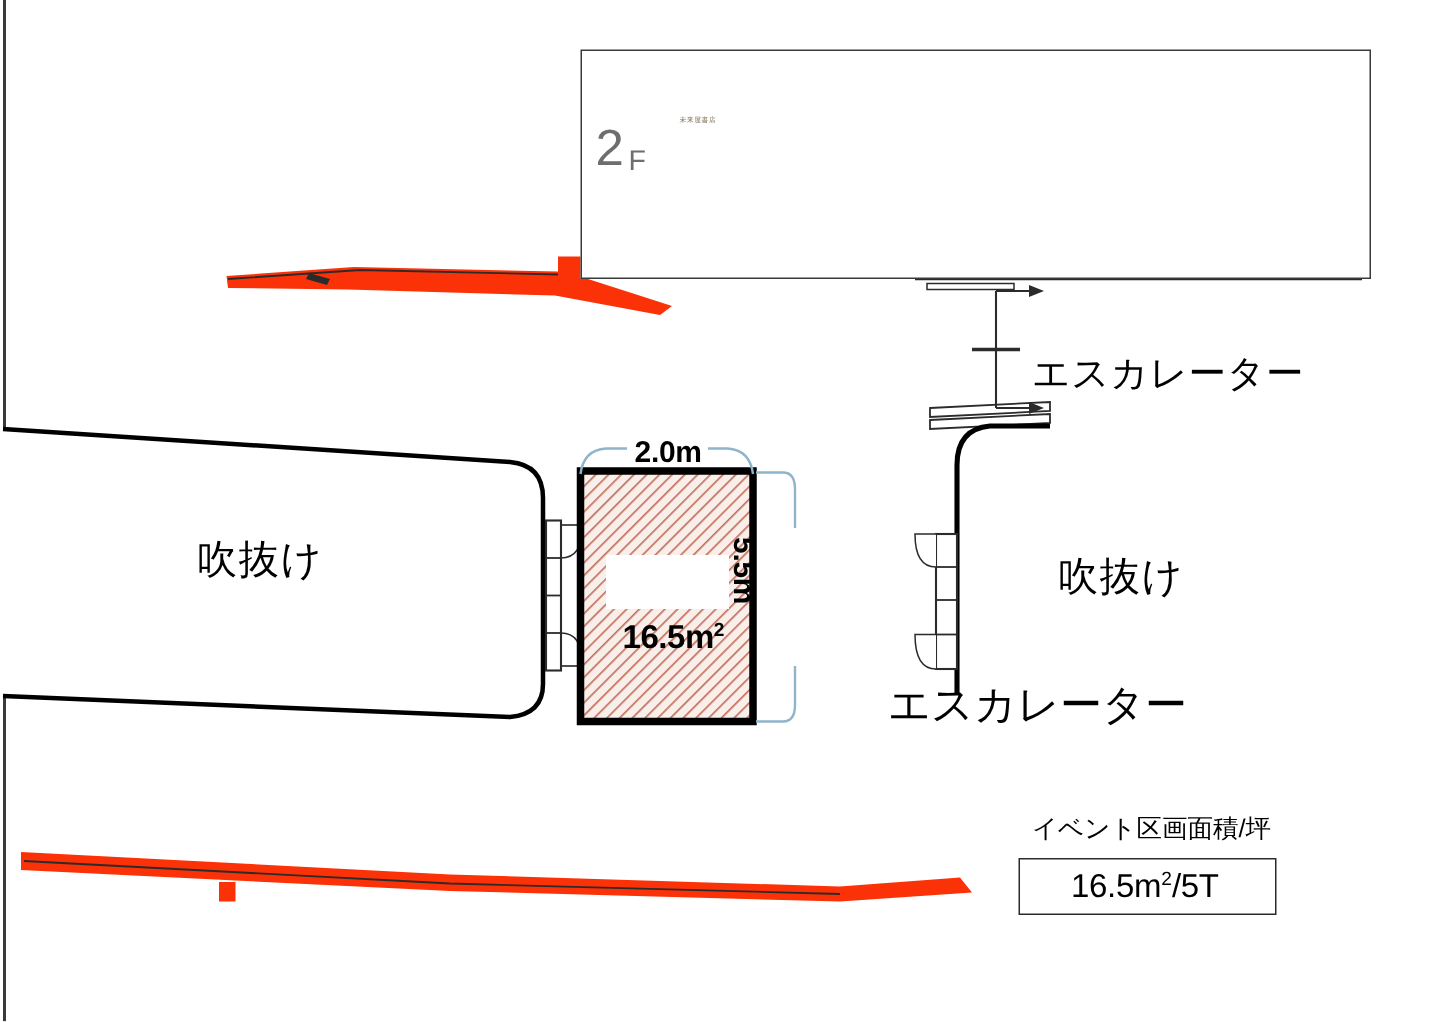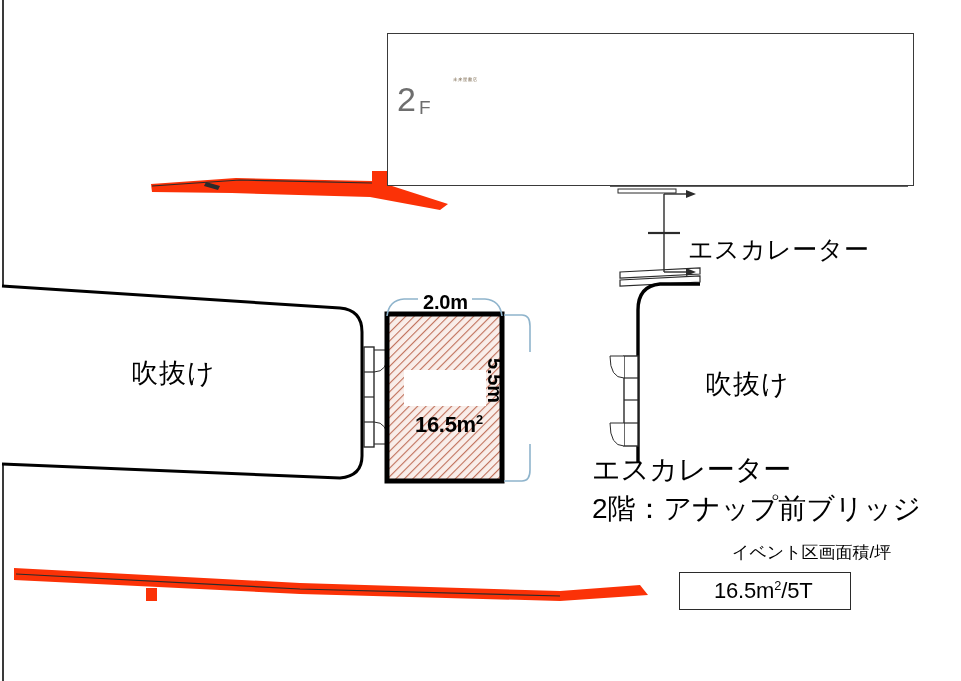--- a/index.html
+++ b/index.html
@@ -83,21 +83,21 @@
     font-size: 28px;
     letter-spacing: 0px;
   }
   #mall-location {
     left: 592px;
     top: 495px;
     font-size: 28px;
     letter-spacing: 0px;
   }
   #area-caption {
-    left: 732px;
+    left: 688px;
     top: 544px;
     font-size: 17px;
     letter-spacing: 0px;
   }
   #area-value-box {
     position: absolute;
     left: 679px;
     top: 572px;
     width: 172px;
     height: 38px;
@@ -306,19 +306,18 @@
   <div class="txt" id="atrium-left-label">吹抜け</div>
   <div class="txt" id="atrium-right-label">吹抜け</div>
   <div class="txt" id="escalator-label">エスカレーター</div>
 
   <div class="txt" id="dim-width-label">2.0m</div>
   <div class="txt" id="dim-height-label">5.5m</div>
 
   <div class="txt" id="area-inner-label"><span>16.5m</span><span class="sup2">2</span></div>
 
   <div class="txt" id="mall-name">エスカレーター</div>
-  <div class="txt" id="mall-location">2階：アナップ前ブリッジ</div>
   <div class="txt" id="area-caption">イベント区画面積/坪</div>
 
   <div id="area-value-box"></div>
   <div class="txt" id="area-value-label"><span>16.5m</span><span class="sup2">2</span><span>/5T</span></div>
 
 </div>
 
 </body></html>

